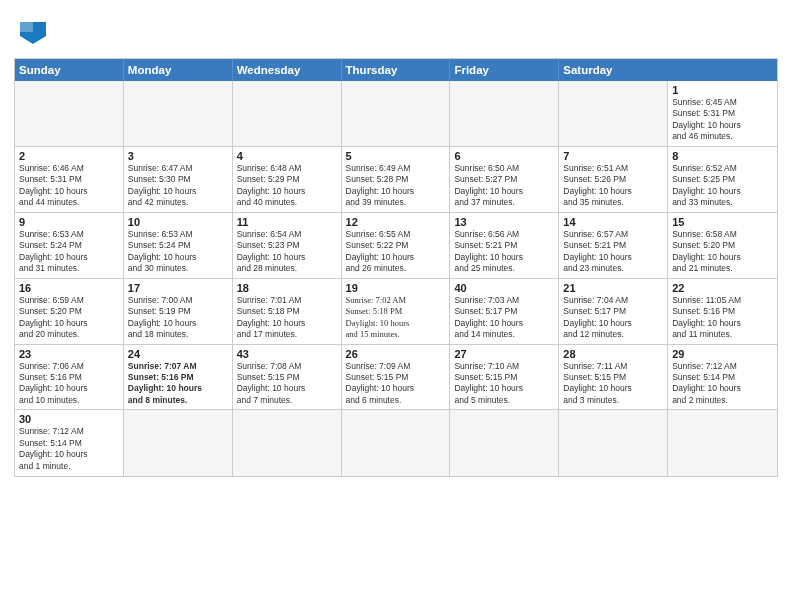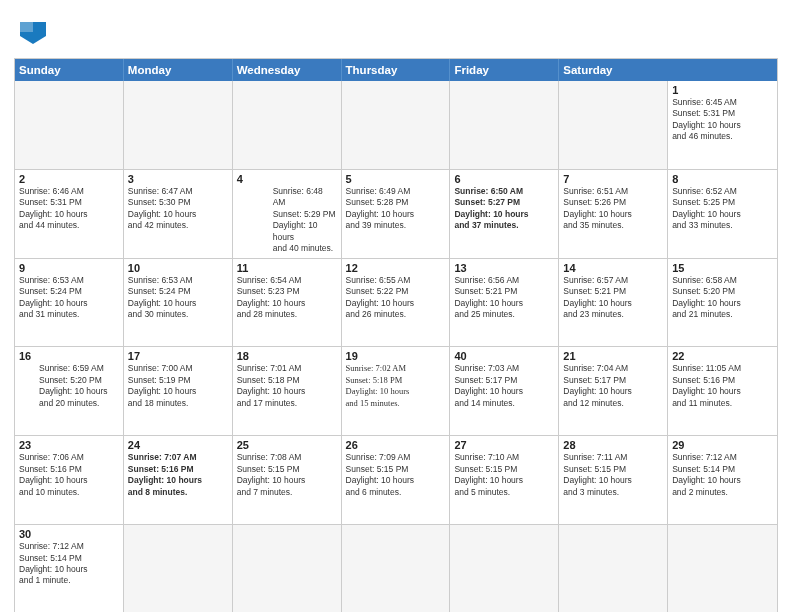--- a/index.html
+++ b/index.html
@@ -172,35 +172,35 @@
           </div>
           <div class="day-cell">
             <span class="day-num">3</span>
             <div class="day-info" style="white-space: pre-line;">Sunrise: 6:47 AM
 Sunset: 5:30 PM
 Daylight: 10 hours
 and 42 minutes.</div>
           </div>
           <div class="day-cell">
             <span class="day-num">4</span>
-            <div class="day-info" style="white-space: pre-line; margin-left: 36px;">Sunrise: 6:48 AM
+            <div class="day-info" style="white-space: pre-line;">Sunrise: 6:48 AM
 Sunset: 5:29 PM
 Daylight: 10 hours
 and 40 minutes.</div>
           </div>
           <div class="day-cell">
             <span class="day-num">5</span>
             <div class="day-info" style="white-space: pre-line;">Sunrise: 6:49 AM
 Sunset: 5:28 PM
 Daylight: 10 hours
 and 39 minutes.</div>
           </div>
           <div class="day-cell">
             <span class="day-num">6</span>
-            <div class="day-info" style="white-space: pre-line; font-weight: bold;">Sunrise: 6:50 AM
+            <div class="day-info" style="white-space: pre-line;">Sunrise: 6:50 AM
 Sunset: 5:27 PM
 Daylight: 10 hours
 and 37 minutes.</div>
           </div>
           <div class="day-cell">
             <span class="day-num">7</span>
             <div class="day-info" style="white-space: pre-line;">Sunrise: 6:51 AM
 Sunset: 5:26 PM
 Daylight: 10 hours
 and 35 minutes.</div>
@@ -260,21 +260,21 @@
             <span class="day-num">15</span>
             <div class="day-info" style="white-space: pre-line;">Sunrise: 6:58 AM
 Sunset: 5:20 PM
 Daylight: 10 hours
 and 21 minutes.</div>
           </div>
         </div>
         <div class="week-row">
           <div class="day-cell">
             <span class="day-num">16</span>
-            <div class="day-info" style="white-space: pre-line; margin-left: 20px;">Sunrise: 6:59 AM
+            <div class="day-info" style="white-space: pre-line;">Sunrise: 6:59 AM
 Sunset: 5:20 PM
 Daylight: 10 hours
 and 20 minutes.</div>
           </div>
           <div class="day-cell">
             <span class="day-num">17</span>
             <div class="day-info" style="white-space: pre-line;">Sunrise: 7:00 AM
 Sunset: 5:19 PM
 Daylight: 10 hours
 and 18 minutes.</div>
@@ -324,21 +324,21 @@
 and 10 minutes.</div>
           </div>
           <div class="day-cell">
             <span class="day-num">24</span>
             <div class="day-info" style="white-space: pre-line; font-weight: bold;">Sunrise: 7:07 AM
 Sunset: 5:16 PM
 Daylight: 10 hours
 and 8 minutes.</div>
           </div>
           <div class="day-cell">
-            <span class="day-num">25</span>
+            <span class="day-num">43</span>
             <div class="day-info" style="white-space: pre-line;">Sunrise: 7:08 AM
 Sunset: 5:15 PM
 Daylight: 10 hours
 and 7 minutes.</div>
           </div>
           <div class="day-cell">
             <span class="day-num">26</span>
             <div class="day-info" style="white-space: pre-line;">Sunrise: 7:09 AM
 Sunset: 5:15 PM
 Daylight: 10 hours

